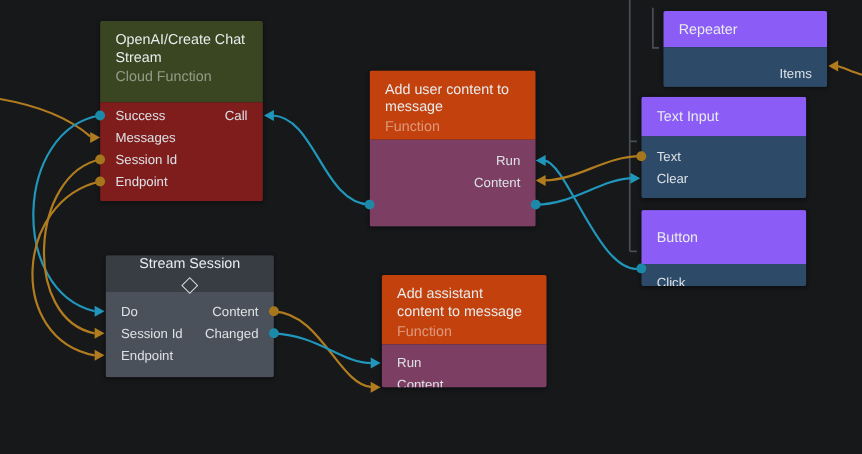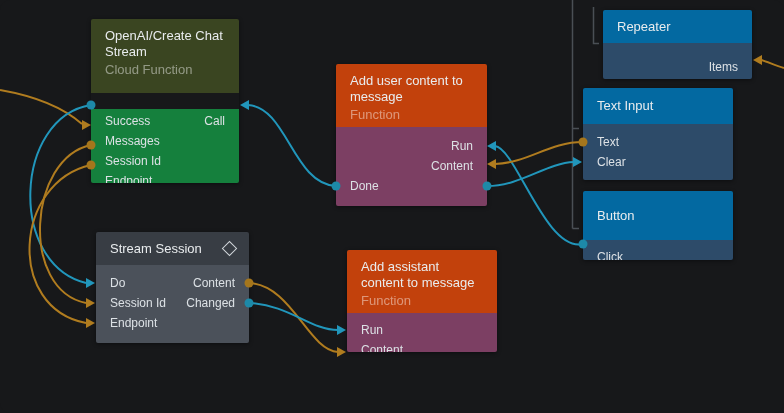--- a/index.html
+++ b/index.html
@@ -13,24 +13,24 @@
   .hd{box-sizing:border-box;}
   .hd.multi{padding:9px 14px 0 14px;}
   .hd.single{display:flex;align-items:center;justify-content:space-between;padding:0 14px;}
   .title{font-size:13px;line-height:16px;font-weight:500;color:#e9ecee;}
   .subtitle{font-size:13px;line-height:17px;font-weight:400;color:rgba(255,255,255,.45);margin-top:1px;}
   .bd{box-sizing:border-box;}
   .row{display:flex;justify-content:space-between;align-items:center;height:20px;padding:0 14px;}
   .pl,.pr{font-size:12px;color:#dce1e5;line-height:20px;white-space:nowrap;}
   .pr{margin-left:auto;}
   
-  .olive  .hd{background:#3a4521;}  .olive  .bd{background:#15803d;margin-top:16px;}
+  .olive  .hd{background:#3a4521;}  .olive  .bd{background:#7f1d1d;}
   .purple .hd{background:#c2410c;}  .purple .bd{background:#7c3f63;}
-  .blue   .hd{background:#0369a1;}  .blue   .bd{background:#2d4b69;}
-  .gray   .hd{background:#383d44;}  .gray   .bd{background:#4b515a;}
+  .blue   .hd{background:#8b5cf6;}  .blue   .bd{background:#2d4b69;}
+  .gray   .hd{background:#383d44;flex-direction:column;}  .gray   .bd{background:#4b515a;}
   .diamond{width:9px;height:9px;border:1.5px solid #cfd4d8;transform:rotate(45deg);display:inline-block;flex:0 0 auto;}
   #wires{position:absolute;left:0;top:0;pointer-events:none;}
 </style>
 </head>
 <body>
 
 <div id="canvas">
 
   <div class="node olive" style="left:91px;top:19px;width:148px;height:164px">
     <div class="hd multi" style="height:74px">
@@ -58,23 +58,20 @@
     <div class="hd multi" style="height:63px">
       <div class="title">Add user content to message</div>
       <div class="subtitle">Function</div>
     </div>
     <div class="bd" style="height:79px;padding-top:9px">
       <div class="row">
           <span class="pr">Run</span>
         </div>
       <div class="row">
           <span class="pr">Content</span>
-        </div>
-      <div class="row">
-          <span class="pl">Done</span>
         </div>
     </div>
   </div>
 
   <div class="node gray" style="left:96px;top:232px;width:153px;height:111px">
     <div class="hd single" style="height:33px">
       <span class="title">Stream Session</span>
       <span class="diamond"></span>
     </div>
     <div class="bd" style="height:78px;padding-top:8px">

